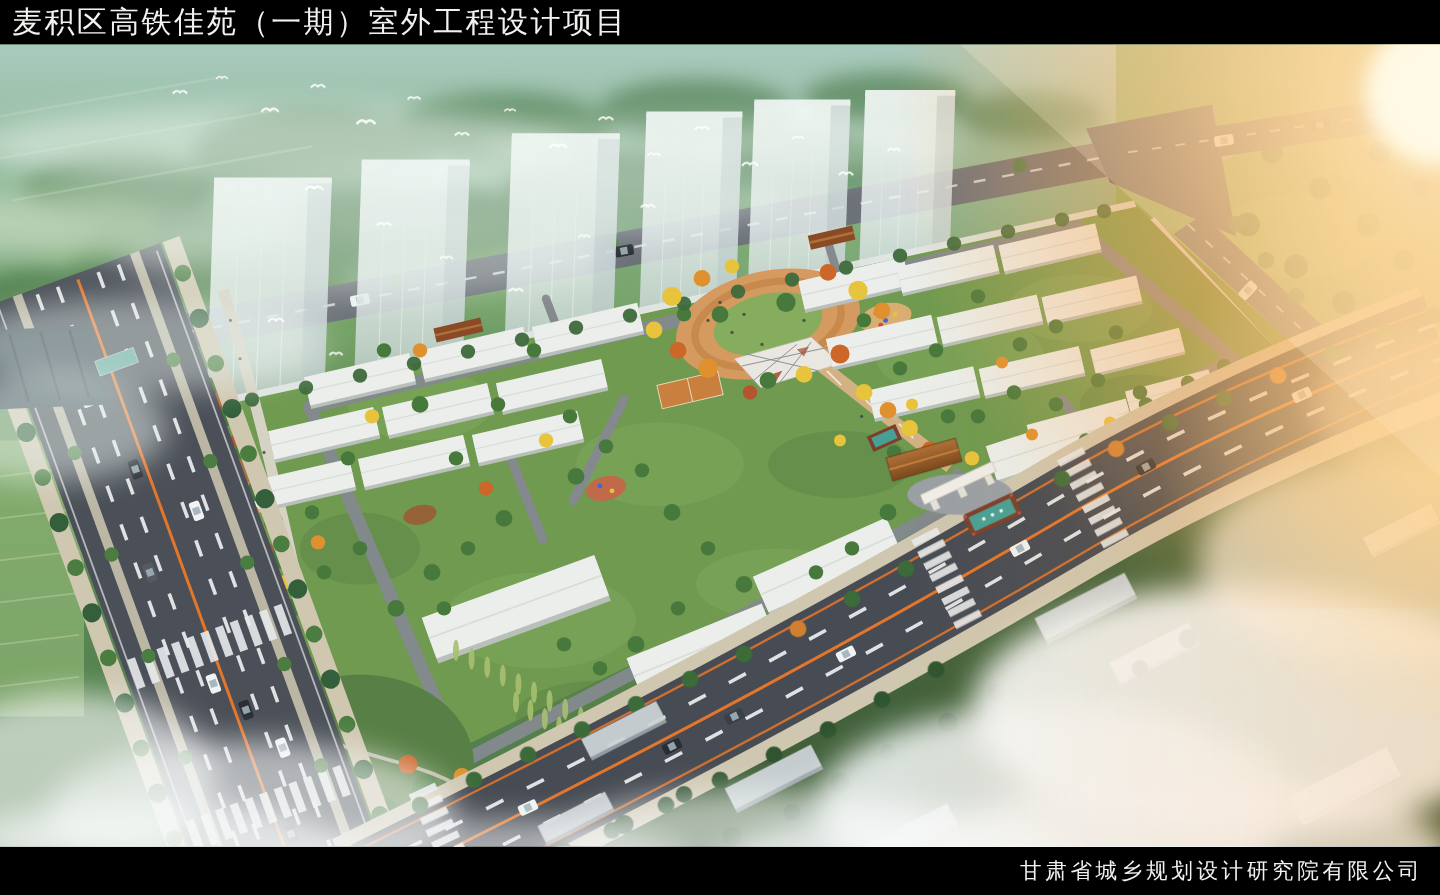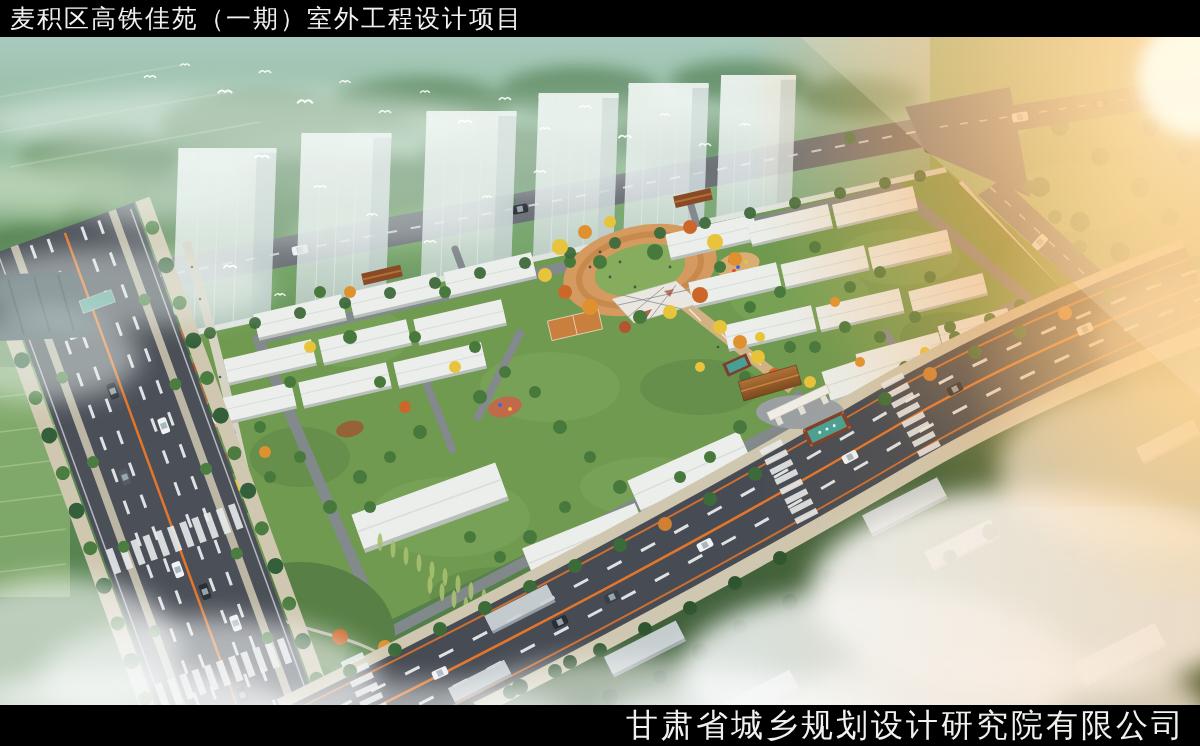--- a/index.html
+++ b/index.html
@@ -1,20 +1,20 @@
 <!DOCTYPE html>
 <html><head>
 <meta charset="utf-8">
 <style>
   html,body{margin:0;padding:0;background:#111;}
   .frame{width:1200px;height:746px;margin:0 auto;background:#000;position:relative;
          font-family:"Liberation Serif","DejaVu Serif",serif;overflow:hidden;}
   .bar{background:#000;color:#f1f1ef;display:flex;align-items:center;box-sizing:border-box;}
   .bar.top{height:37px;font-size:25px;padding-left:10px;letter-spacing:2px;font-weight:500;}
-  .bar.bottom{height:41px;font-size:32px;justify-content:flex-end;padding-right:14px;letter-spacing:3px;}
+  .bar.bottom{height:41px;font-size:18px;justify-content:flex-end;padding-right:14px;letter-spacing:3px;}
   .scene{width:1200px;height:668px;display:block;background:#7fa57f;}
   svg{display:block;}
 </style>
 </head>
 <body>
 
 <div class="frame">
 
   <div class="bar top">
     <span>麦积区高铁佳苑（一期）室外工程设计项目</span>

